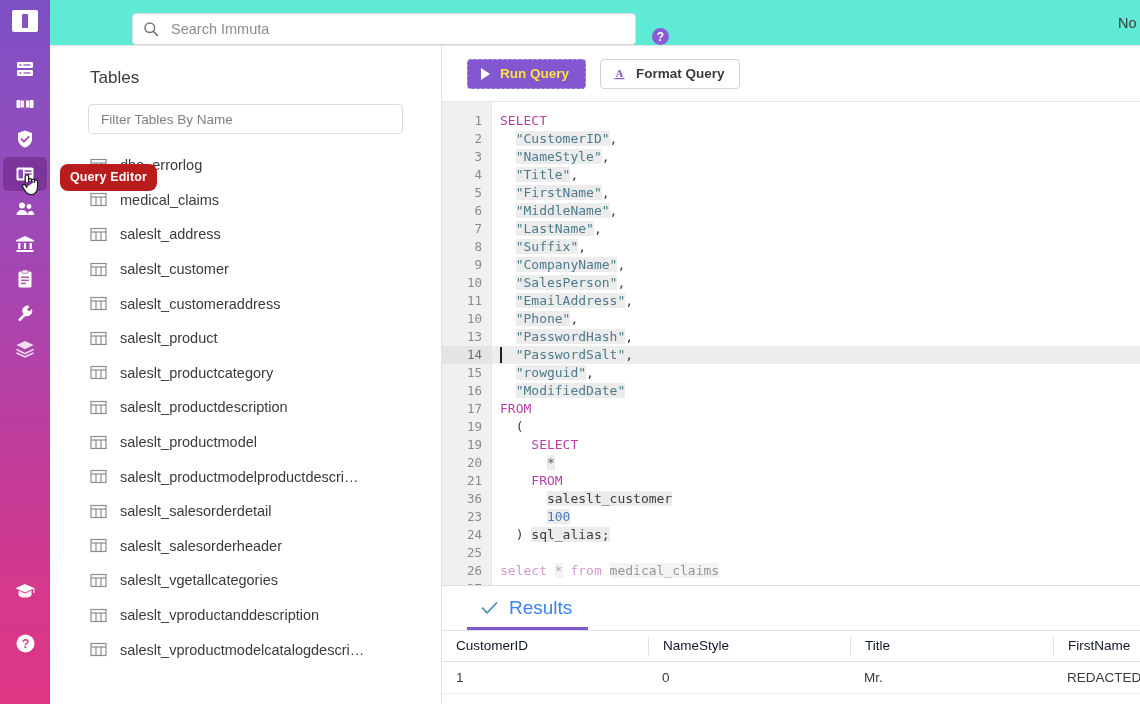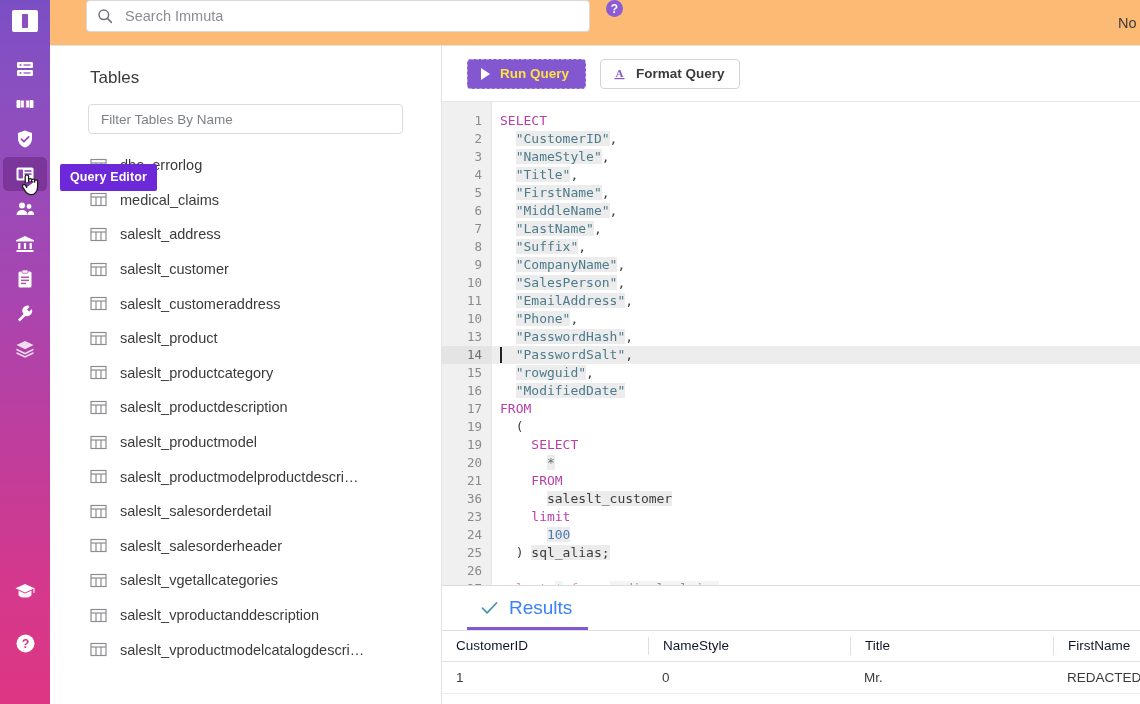--- a/index.html
+++ b/index.html
@@ -39,34 +39,34 @@
 
   
   .rail-cursor {
     position: absolute; left: 20px; top: 172px; width: 22px; height: 26px;
     pointer-events: none; z-index: 60;
   }
 
   
   .tooltip {
     position: absolute; left: 60px; top: 164px;
-    background: #6d28d9; color: #fff;
+    background: #b91c1c; color: #fff;
     font-size: 12.5px; font-weight: 700;
-    padding: 6px 10px 7px; border-radius: 2px;
+    padding: 6px 10px 7px; border-radius: 8px;
     white-space: nowrap; z-index: 70; letter-spacing: 0.1px;
   }
 
   
   .rightside { flex: 1; display: flex; flex-direction: column; min-width: 0; }
 
   
   .topbar {
-    height: 46px; flex: 0 0 46px; background: #fdba74;
+    height: 46px; flex: 0 0 46px; background: #5eead4;
     border-bottom: 1px solid #e3e3e5;
-    display: flex; align-items: flex-start; padding-left: 36px; position: relative;
+    display: flex; align-items: flex-end; padding-left: 82px; position: relative;
   }
   .searchbox {
     width: 504px; height: 32px; border: 1px solid #d8d8da; border-radius: 4px;
     display: flex; align-items: center; padding: 0 10px; background: #fff;
   }
   .searchbox .q { flex: 0 0 auto; display: flex; align-items: center; margin-right: 12px; }
   .searchbox .ph { color: #8a8d93; font-size: 14.5px; }
   .help-dot {
     width: 17px; height: 17px; border-radius: 50%; background: #8b5cd6;
     margin-left: 16px; color: #fff; font-size: 12px; font-weight: 700;
@@ -587,21 +587,20 @@
               <div class="cline"><span class="punc">  </span><span class="str">"PasswordHash"</span><span class="punc">,</span></div>
               <div class="cline active"><span class="punc">  </span><span class="str">"PasswordSalt"</span><span class="punc">,</span></div>
               <div class="cline"><span class="punc">  </span><span class="str">"rowguid"</span><span class="punc">,</span></div>
               <div class="cline"><span class="punc">  </span><span class="str">"ModifiedDate"</span></div>
               <div class="cline"><span class="kw">FROM</span></div>
               <div class="cline"><span class="punc">  (</span></div>
               <div class="cline"><span class="punc">    </span><span class="kw">SELECT</span></div>
               <div class="cline"><span class="punc">      </span><span class="star">*</span></div>
               <div class="cline"><span class="punc">    </span><span class="kw">FROM</span></div>
               <div class="cline"><span class="punc">      </span><span class="ident">saleslt_customer</span></div>
-              <div class="cline"><span class="punc">    </span><span class="kw">limit</span></div>
               <div class="cline"><span class="punc">      </span><span class="num">100</span></div>
               <div class="cline"><span class="punc">  ) </span><span class="ident">sql_alias;</span></div>
               <div class="cline"><span class="punc"> </span></div>
               <div class="cline fade"><span class="kw">select</span><span class="punc"> </span><span class="star">*</span><span class="punc"> </span><span class="kw">from</span><span class="punc"> </span><span class="ident">medical_claims</span></div>
             </div>
         </div>
 
         <div class="results-pane">
           <div class="results-tabs">
             <div class="tab-results">

